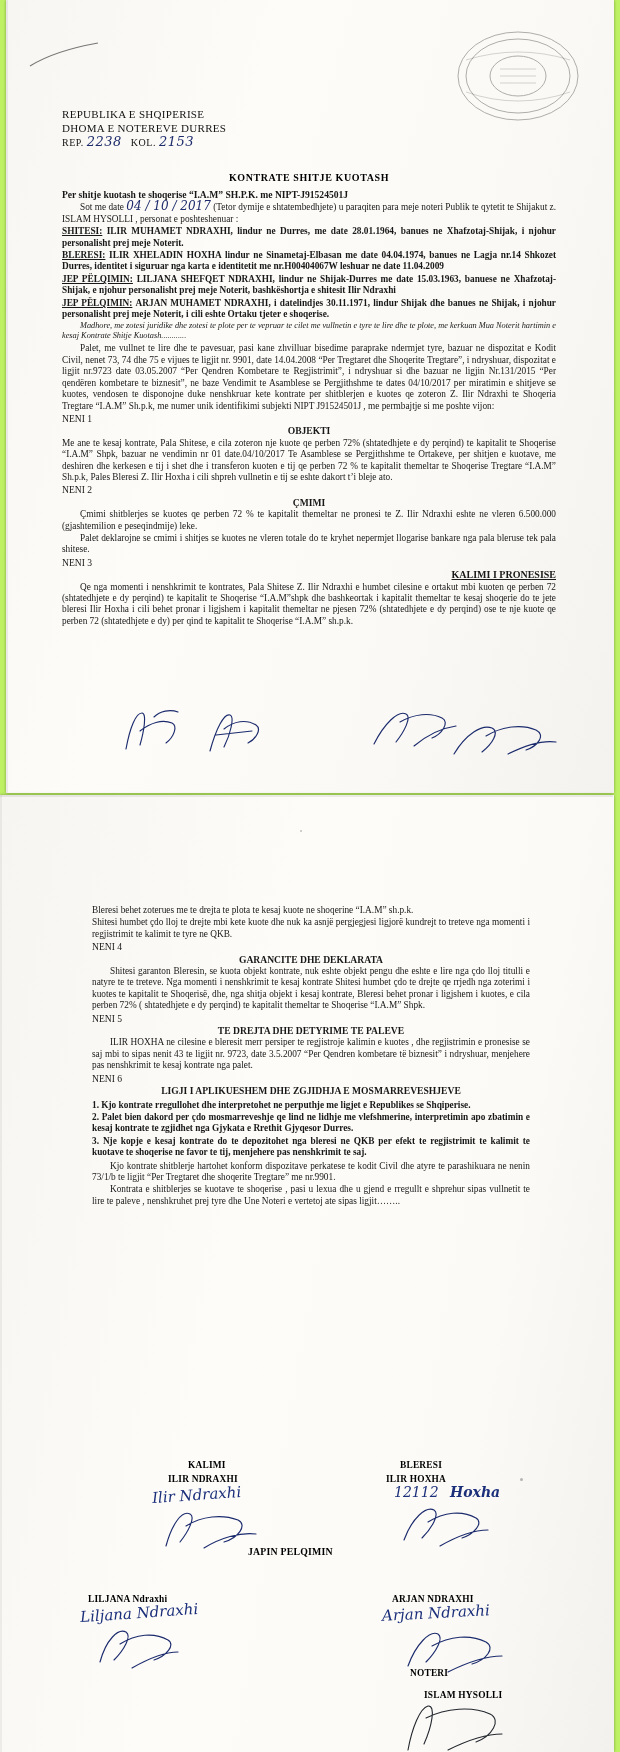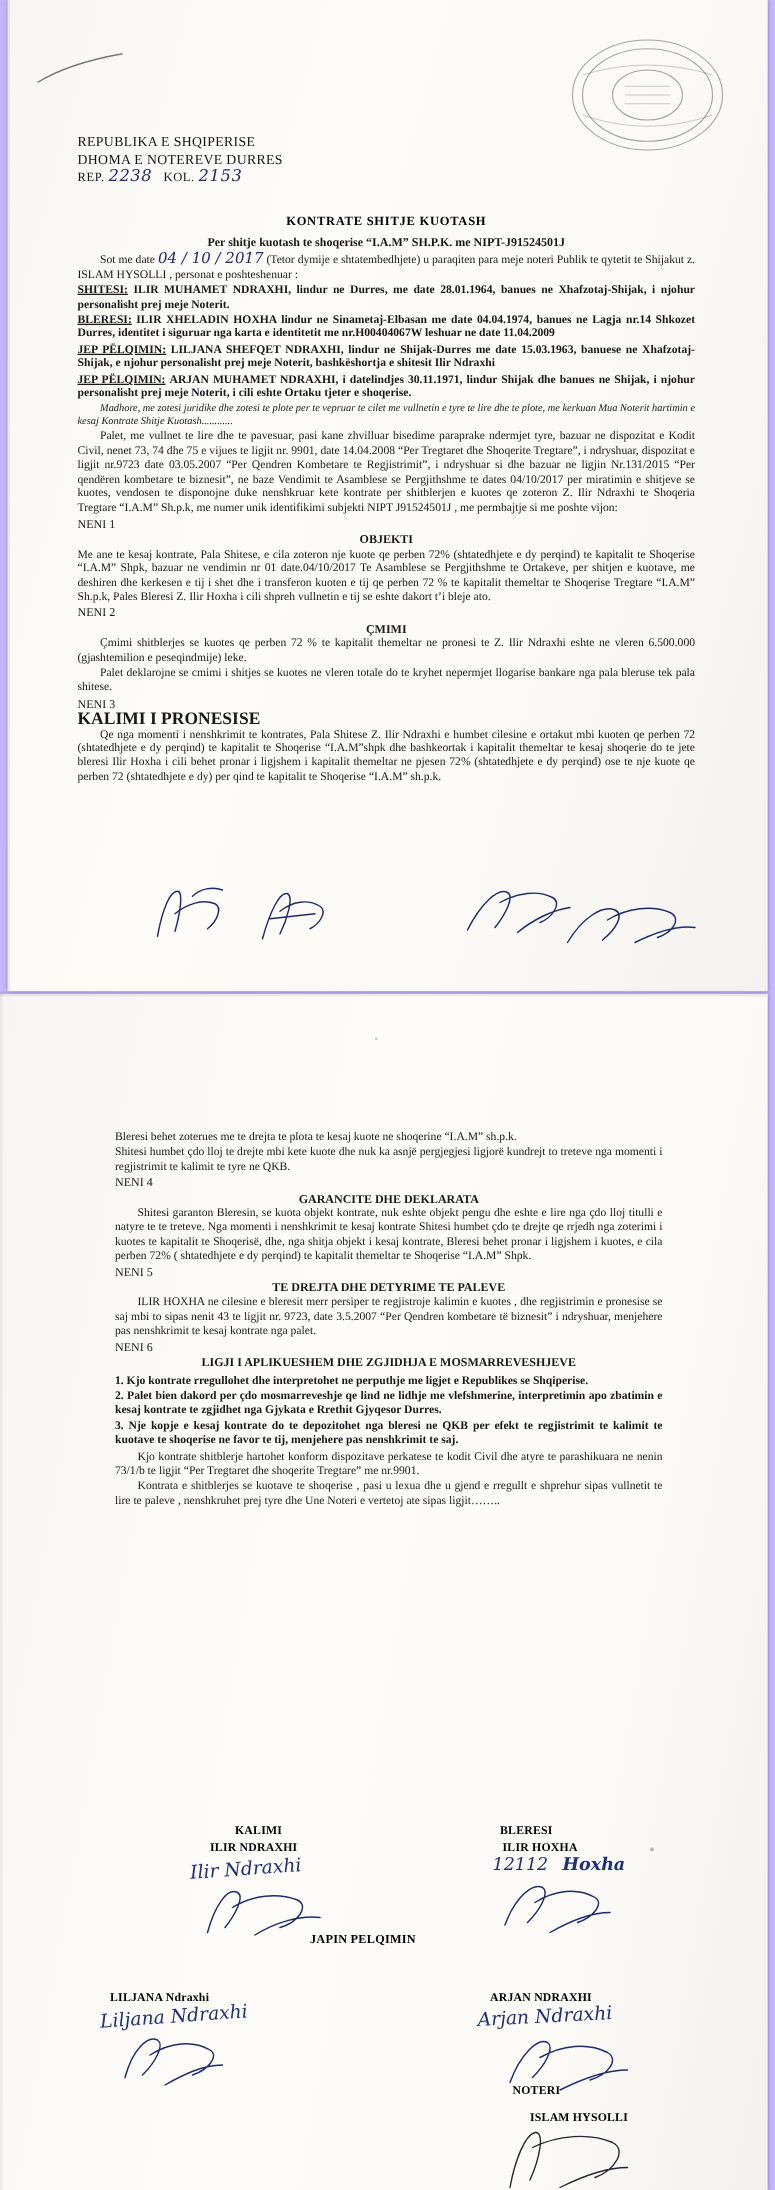--- a/index.html
+++ b/index.html
@@ -4,21 +4,21 @@
 <style>
   html, body {
     margin: 0;
     padding: 0;
     background: #7a7a7a;
   }
   #page {
     position: relative;
     width: 620px;
     height: 1752px;
-    background: #c4b5fd;
+    background: #bef264;
     overflow: hidden;
     font-family: "Liberation Serif", serif;
   }
 
   
   .sheet {
     position: absolute;
     background: #fbfaf7;
     box-shadow: 0 0 3px rgba(0,0,0,0.35);
   }
@@ -43,21 +43,21 @@
     color: #181818;
     font-size: 9.3px;
     line-height: 11.4px;
     text-align: justify;
   }
   .doc p { margin: 0 0 1px 0; }
   .ind { text-indent: 18px; }
   .b { font-weight: bold; }
   .i { font-style: italic; }
   .u { text-decoration: underline; }
-  .center { text-align: center; }
+  .center { }
   .sm { font-size: 8.3px; line-height: 10px; }
 
   .head1 {
     position: absolute;
     left: 62px; top: 108px;
     font-size: 11px;
     letter-spacing: 0.3px;
     color: #141414;
   }
   .head1 div { line-height: 13.5px; }
@@ -72,24 +72,25 @@
     letter-spacing: 0.6px;
   }
 
   .neni {
     text-align: left;
     font-weight: normal;
     font-size: 9.6px;
     margin: 4px 0 1px 0;
   }
   .neni-sub {
-    text-align: left;
-    font-weight: bold;
-    font-size: 14px;
+    text-align: right;
+    font-weight: bold;
+    font-size: 10px;
     margin: 0 0 1px 0;
+    text-decoration: underline;
   }
   .neni-sub2 {
     text-align: center;
     font-weight: bold;
     font-size: 9.6px;
     margin: 0 0 1px 0;
   }
 
   
   .hand {
@@ -232,21 +233,21 @@
     <p class="b">2. Palet bien dakord per çdo mosmarreveshje qe lind ne lidhje me vlefshmerine, interpretimin apo zbatimin e kesaj kontrate te zgjidhet nga Gjykata e Rrethit Gjyqesor Durres.</p>
     <p class="b">3. Nje kopje e kesaj kontrate do te depozitohet nga bleresi ne QKB per efekt te regjistrimit te kalimit te kuotave te shoqerise ne favor te tij, menjehere pas nenshkrimit te saj.</p>
     <p class="ind" style="margin-top:2px;">Kjo kontrate shitblerje hartohet konform dispozitave perkatese te kodit Civil dhe atyre te parashikuara ne nenin 73/1/b te ligjit “Per Tregtaret dhe shoqerite Tregtare” me nr.9901.</p>
     <p class="ind">Kontrata e shitblerjes se kuotave te shoqerise , pasi u lexua dhe u gjend e rregullt e shprehur sipas vullnetit te lire te paleve , nenshkruhet prej tyre dhe Une Noteri e vertetoj ate sipas ligjit……..</p>
   </div>
 
   <div class="sig-names" style="left:188px; top:1460px;">KALIMI</div>
   <div class="sig-names" style="left:400px; top:1460px;">BLERESI</div>
 
   <div class="sig-names" style="left:168px; top:1474px;">ILIR NDRAXHI</div>
-  <div class="sig-names" style="left:402px; top:1474px;">ILIR HOXHA</div>
+  <div class="sig-names" style="left:386px; top:1474px;">ILIR HOXHA</div>
 
   <div class="hand hand-blue" style="position:absolute; left:152px; top:1486px; font-size:15px; transform:rotate(-4deg);">Ilir Ndraxhi</div>
   <svg style="position:absolute; left:160px; top:1504px;" width="120" height="50">
     <path class="ink" d="M6,42 C12,20 22,6 30,10 C36,13 28,28 20,38 M26,22 C42,12 62,10 78,16 C88,21 78,34 64,38 M44,44 C60,34 80,28 96,30"></path>
   </svg>
 
   <div class="hand hand-blue" style="position:absolute; left:394px; top:1484px; font-size:14px;">
     <span>12112</span>
     <span style="margin-left:7px;font-weight:bold;">Hoxha</span>
   </div>

